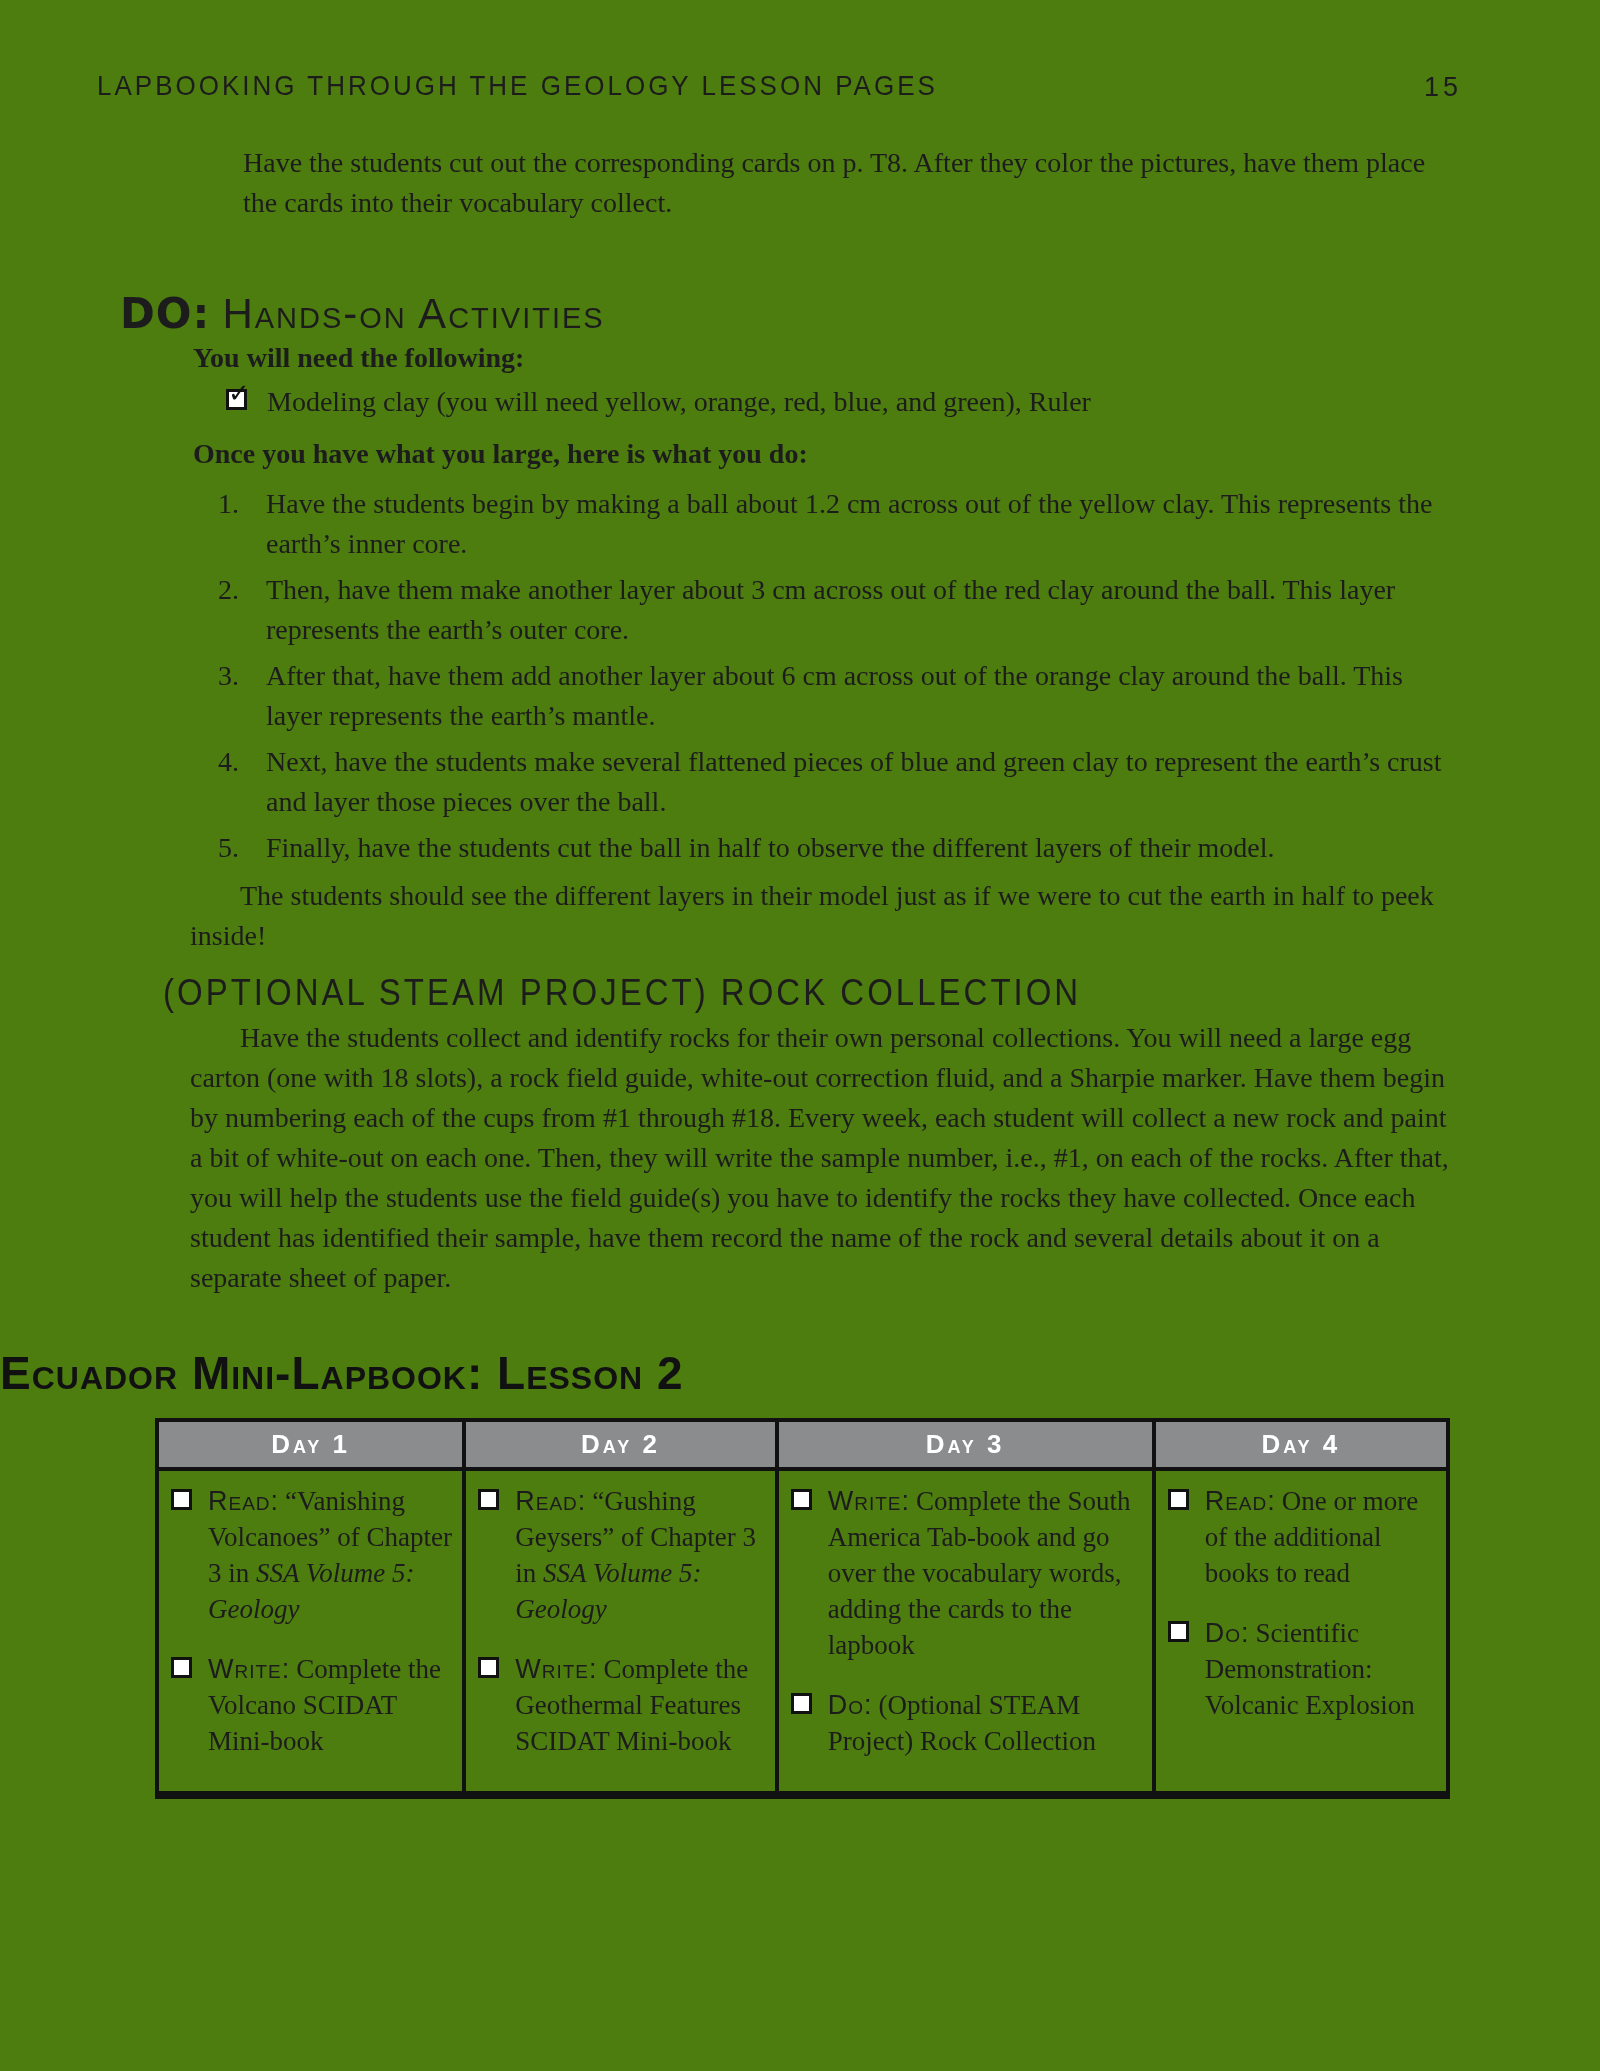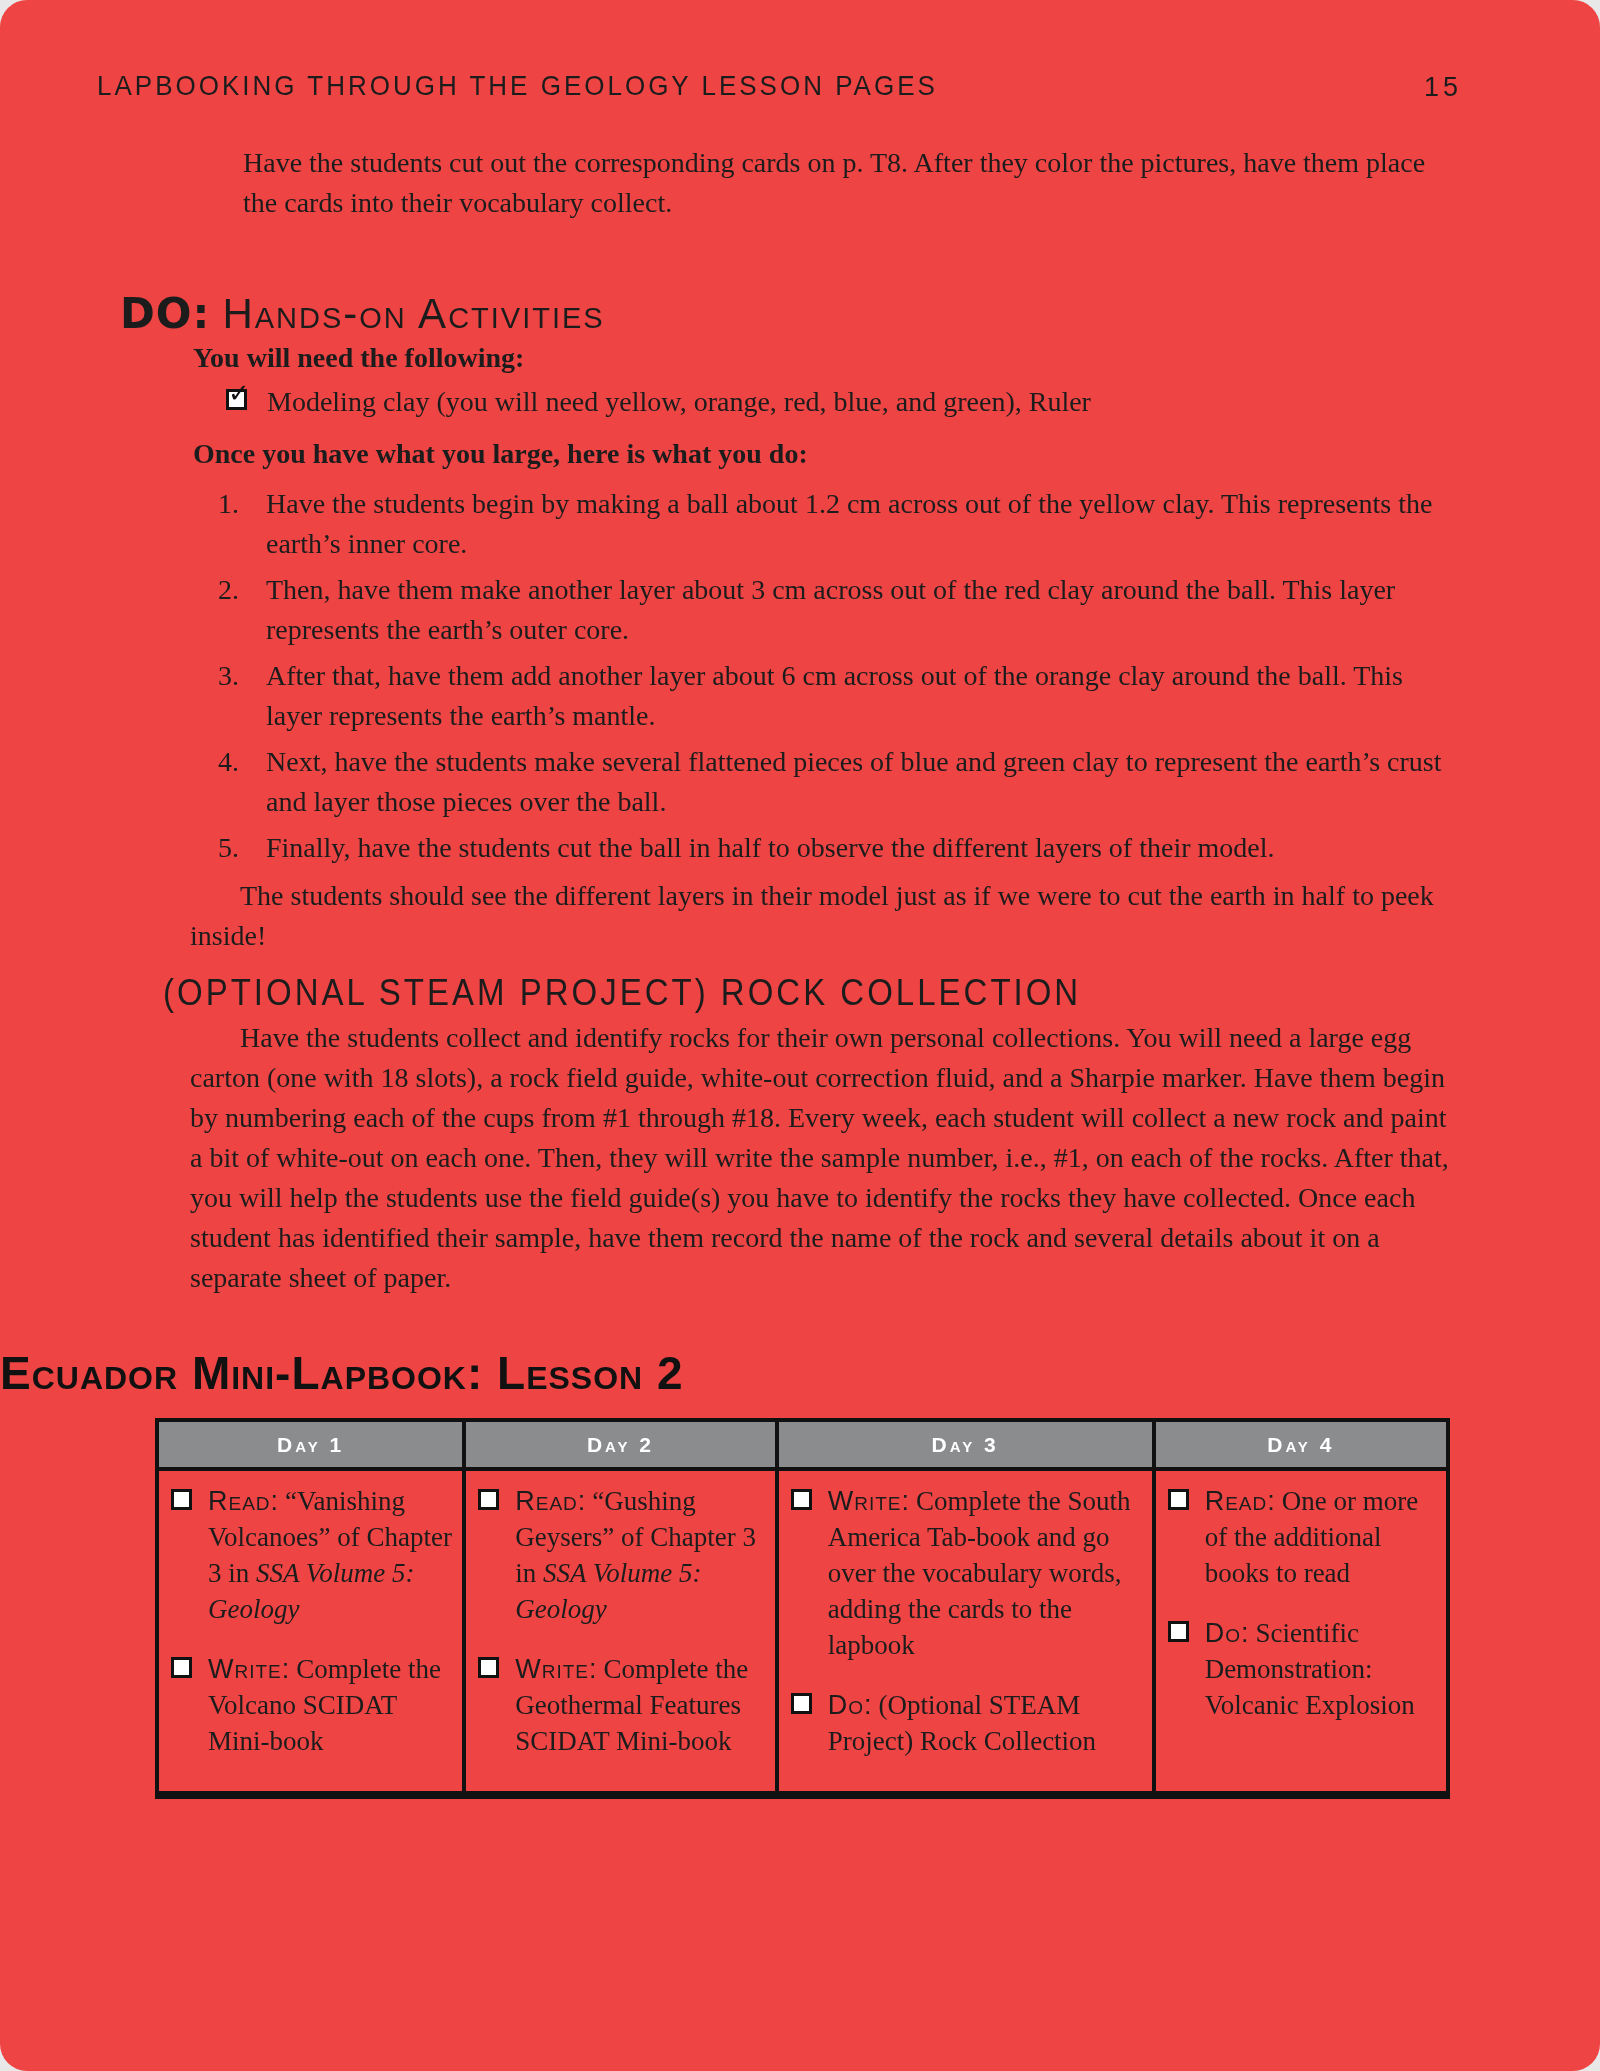--- a/index.html
+++ b/index.html
@@ -1,25 +1,24 @@
 <!DOCTYPE html>
 <html><head>
 <meta charset="utf-8">
 <style>
   * { margin:0; padding:0; box-sizing:border-box; }
   html,body { background:#e8e8e8; }
   .page {
     position:relative;
     width:1600px; height:2071px;
     margin:0 auto;
-    background:#ef4444;
+    background:#4d7c0f;
     color:#1c1c1c;
     font-family:"Liberation Serif", serif;
     overflow:hidden;
-    border-radius:27px;
   }
   
   .top-header {
     display:flex; justify-content:space-between; align-items:baseline;
     padding:72px 138px 0 97px;
   }
   .running-head {
     font-family:"Liberation Sans", sans-serif;
     font-size:26px; letter-spacing:3px; font-weight:400;
     transform:scaleY(1.08); transform-origin:left bottom;
@@ -86,21 +85,21 @@
   .lap-table {
     margin:18px 0 0 155px;
     width:1295px;
     border-collapse:collapse;
     table-layout:fixed;
   }
   .lap-table th {
     background:#8a8c8e; color:#ffffff;
     font-family:"Liberation Sans", sans-serif;
     font-variant:small-caps; font-weight:bold;
-    font-size:21px; letter-spacing:3px;
+    font-size:26px; letter-spacing:3px;
     border:4px solid #111;
     height:49px; text-align:center; vertical-align:middle;
   }
   .lap-table td {
     border:4px solid #111; border-top:none;
     border-bottom:8px solid #111;
     vertical-align:top;
     height:326px;
     padding:12px 10px 0 12px;
     font-size:27px; line-height:36px;

